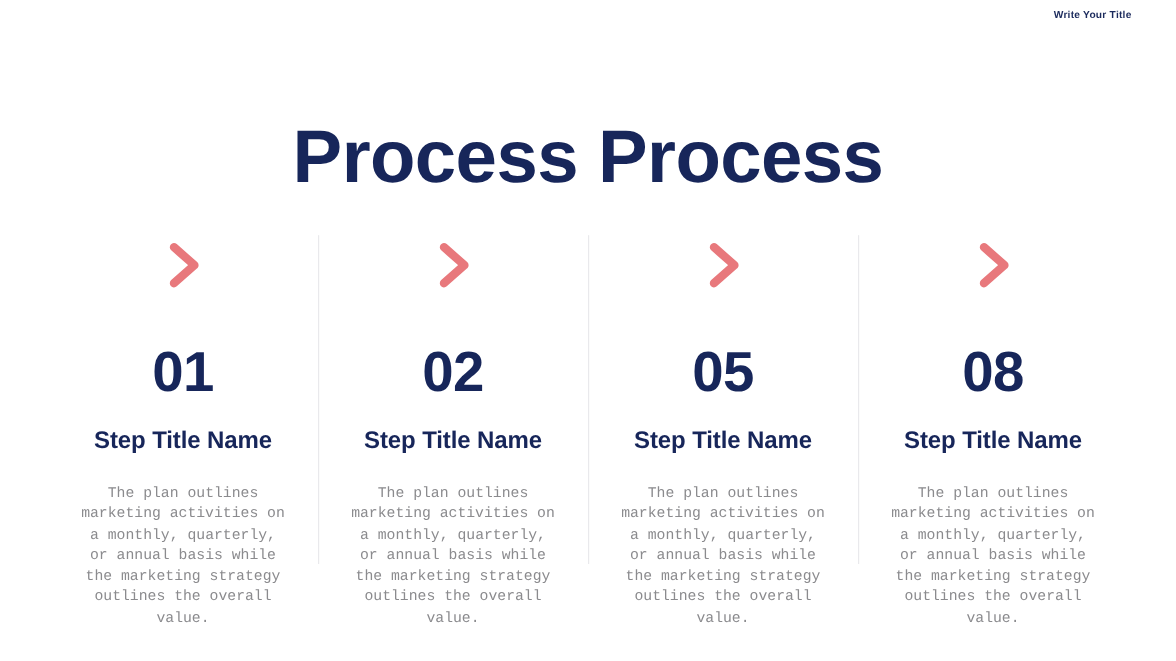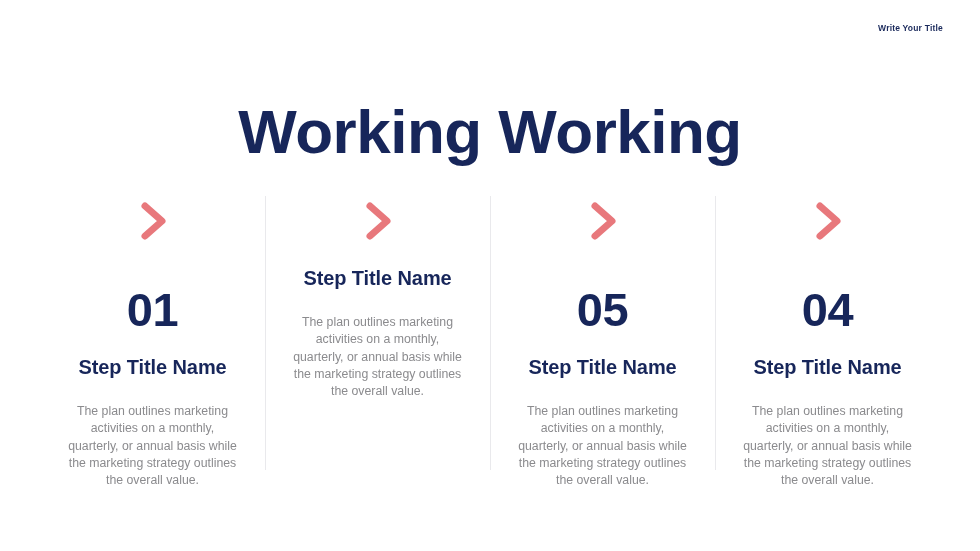--- a/index.html
+++ b/index.html
@@ -20,21 +20,21 @@
     position: relative;
     width: 980px;
     height: 551px;
     background: #ffffff;
     box-sizing: border-box;
   }
 
   
   .corner-label {
     position: absolute;
-    top: 24px;
+    top: 8px;
     right: 37px;
     font-size: 8.5px;
     font-weight: bold;
     letter-spacing: 0.2px;
     color: #1b2a5c;
     white-space: nowrap;
     line-height: 1;
     text-align: center;
   }
 
@@ -110,50 +110,52 @@
     letter-spacing: -0.1px;
   }
 
   .step-body {
     margin-top: 26px;
     width: 170px;
     text-align: center;
     font-size: 12.3px;
     color: #8b8b8e;
     line-height: 17.3px;
+    font-family: Liberation Mono, monospace;
   }
 </style>
 </head>
 <body>
 
 <div class="slide">
 
   <div class="corner-label">Write Your Title</div>
 
-  <h1 class="slide-title">Working Working</h1>
+  <h1 class="slide-title">Process Process</h1>
 
   <div class="steps">
 
     <div class="step-col">
       <span class="step-icon">
         <svg width="40" height="46" viewBox="0 0 40 46" xmlns="http://www.w3.org/2000/svg">
           <polyline points="12,8 29,23 12,38" fill="none" stroke="#e8787c" stroke-width="7" stroke-linecap="round" stroke-linejoin="round"></polyline>
         </svg>
       </span>
       <div class="step-number">01</div>
       <div class="step-title">Step Title Name</div>
       <p class="step-body">The plan outlines marketing activities on a monthly, quarterly, or annual basis while the marketing strategy outlines the overall value.</p>
     </div>
 
     <div class="step-col">
       <span class="step-icon">
         <svg width="40" height="46" viewBox="0 0 40 46" xmlns="http://www.w3.org/2000/svg">
           <polyline points="12,8 29,23 12,38" fill="none" stroke="#e8787c" stroke-width="7" stroke-linecap="round" stroke-linejoin="round"></polyline>
         </svg>
       </span>
+      <div class="step-number">02</div>
       <div class="step-title">Step Title Name</div>
       <p class="step-body">The plan outlines marketing activities on a monthly, quarterly, or annual basis while the marketing strategy outlines the overall value.</p>
     </div>
 
     <div class="step-col">
       <span class="step-icon">
         <svg width="40" height="46" viewBox="0 0 40 46" xmlns="http://www.w3.org/2000/svg">
           <polyline points="12,8 29,23 12,38" fill="none" stroke="#e8787c" stroke-width="7" stroke-linecap="round" stroke-linejoin="round"></polyline>
         </svg>
       </span>
@@ -161,19 +163,19 @@
       <div class="step-title">Step Title Name</div>
       <p class="step-body">The plan outlines marketing activities on a monthly, quarterly, or annual basis while the marketing strategy outlines the overall value.</p>
     </div>
 
     <div class="step-col">
       <span class="step-icon">
         <svg width="40" height="46" viewBox="0 0 40 46" xmlns="http://www.w3.org/2000/svg">
           <polyline points="12,8 29,23 12,38" fill="none" stroke="#e8787c" stroke-width="7" stroke-linecap="round" stroke-linejoin="round"></polyline>
         </svg>
       </span>
-      <div class="step-number">04</div>
+      <div class="step-number">08</div>
       <div class="step-title">Step Title Name</div>
       <p class="step-body">The plan outlines marketing activities on a monthly, quarterly, or annual basis while the marketing strategy outlines the overall value.</p>
     </div>
 
   </div>
 </div>
 
 </body></html>

